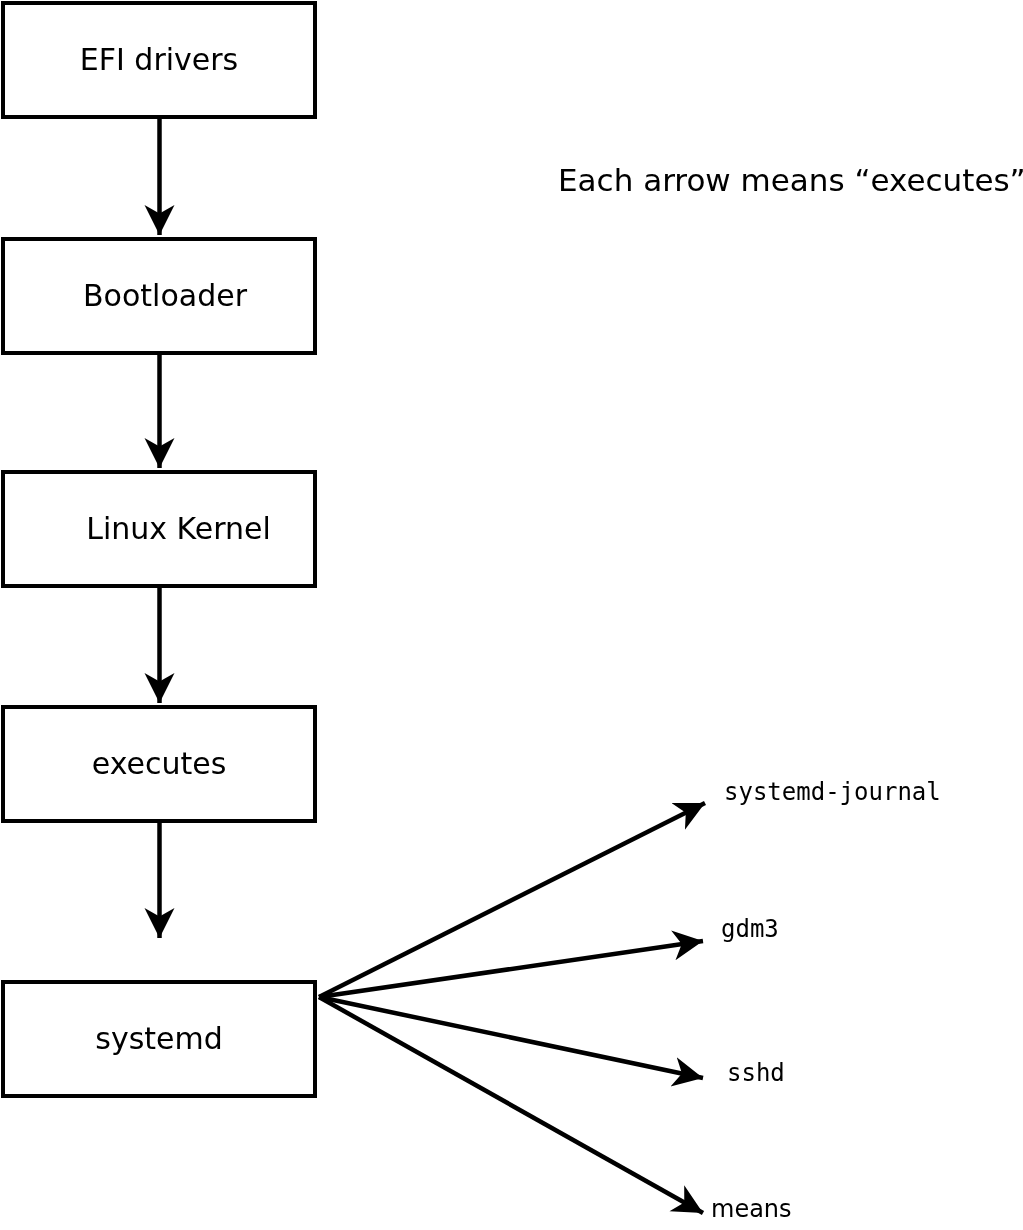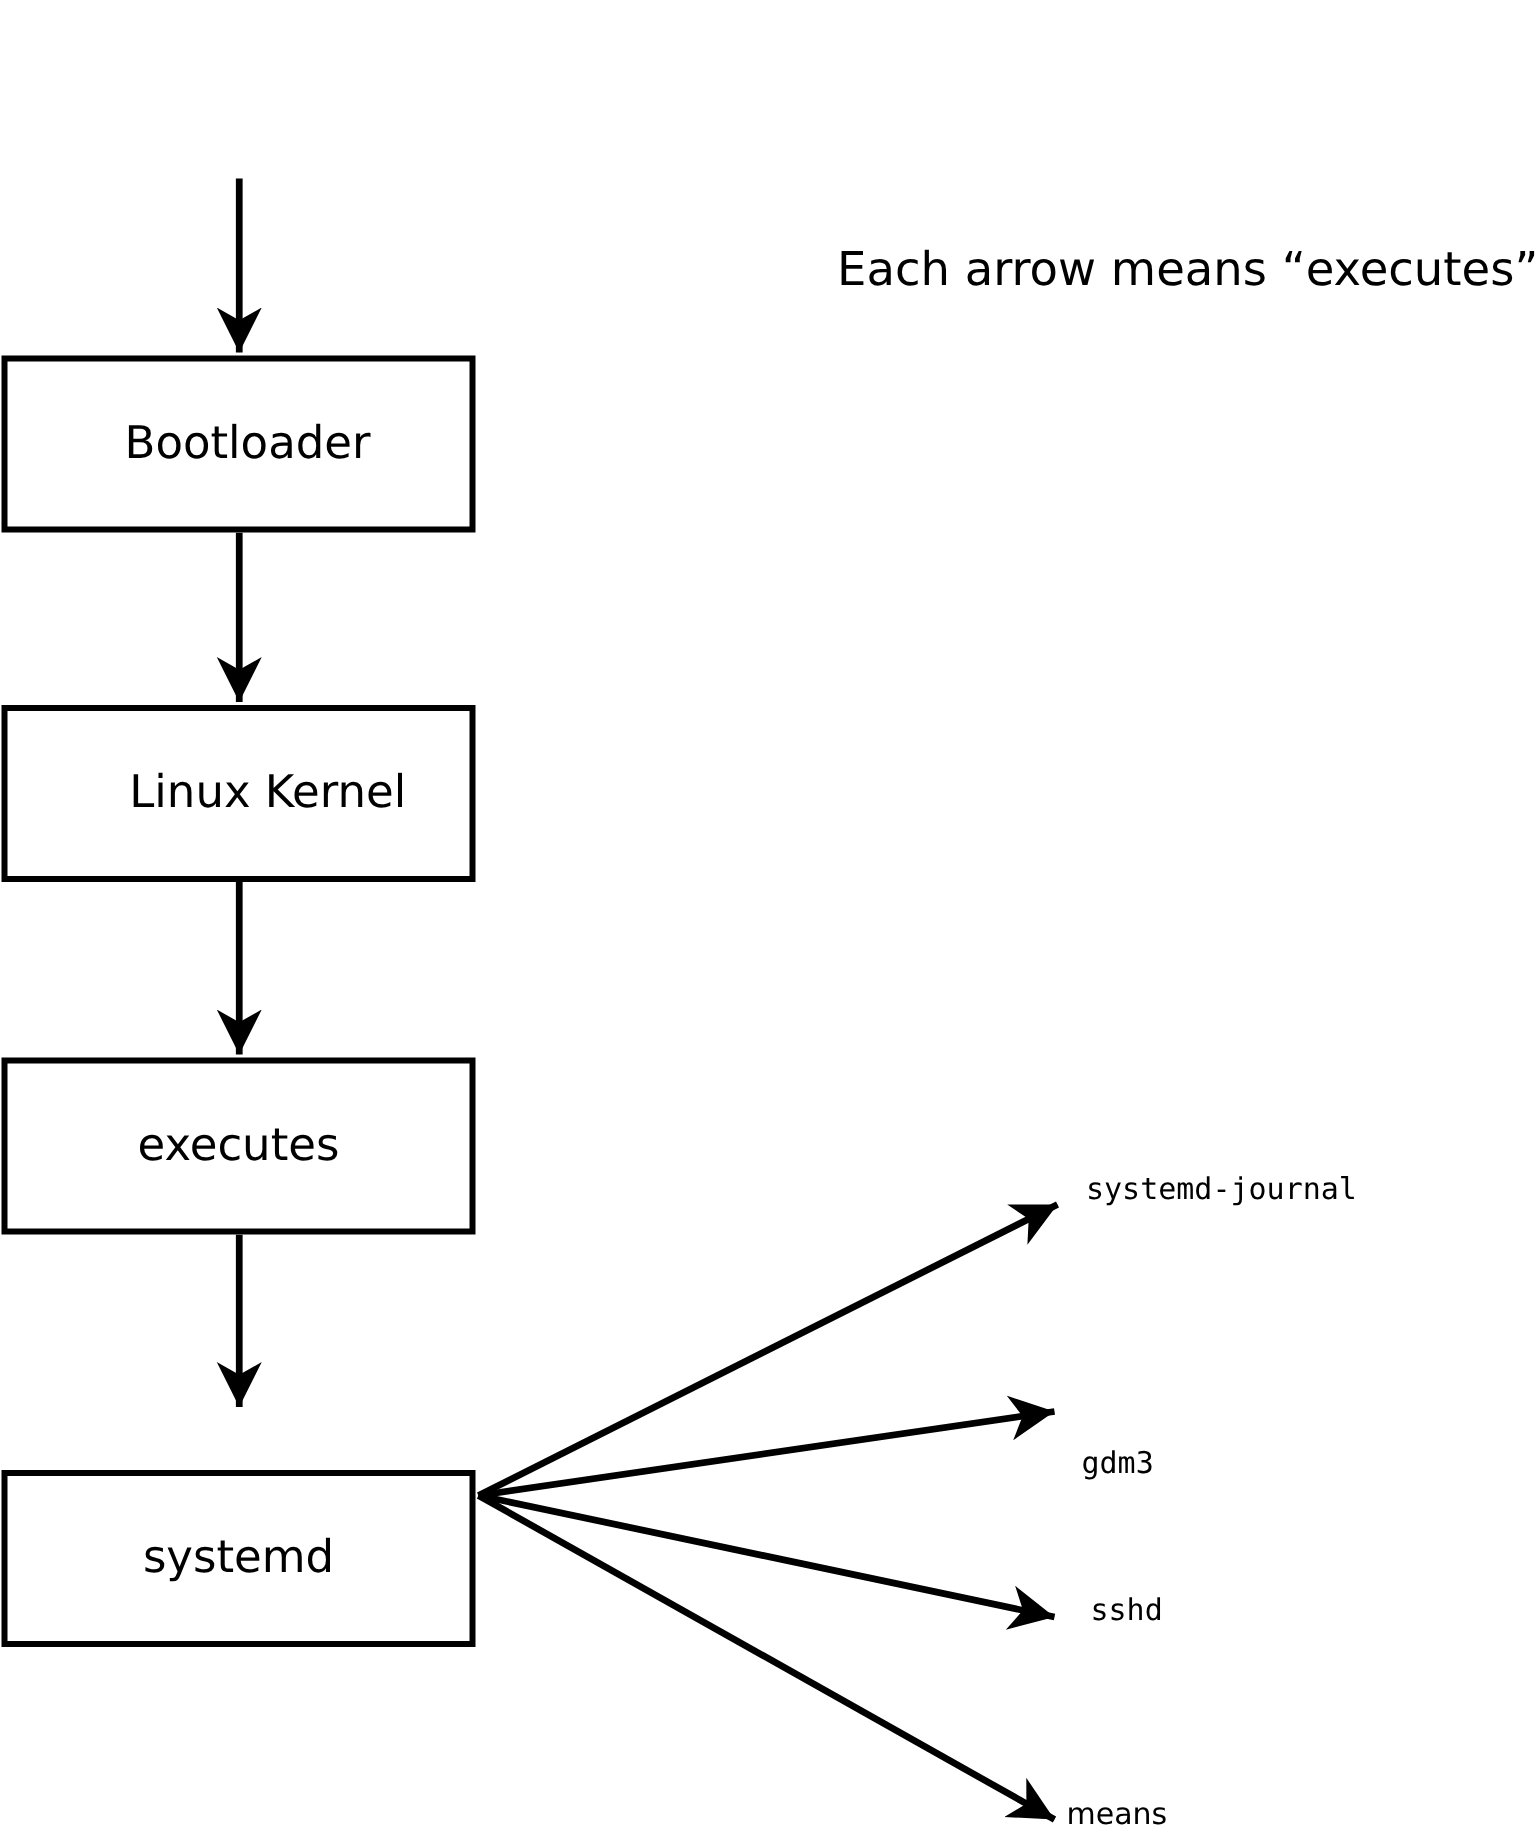--- a/index.html
+++ b/index.html
@@ -47,26 +47,26 @@
     position: absolute;
     left: 558px;
     top: 162px;
     font-size: 31px;
     line-height: 36px;
     white-space: nowrap;
   }
   .spawn-label {
     position: absolute;
     font-family: "DejaVu Sans Mono", "Liberation Mono", monospace;
-    font-size: 20px;
+    font-size: 24px;
     line-height: 36px;
     white-space: nowrap;
   }
   .spawn-journal { left: 724px; top: 774px; }
-  .spawn-gdm3    { left: 721px; top: 957px; }
+  .spawn-gdm3    { left: 721px; top: 911px; }
   .spawn-getty   { left: 727px; top: 1055px; }
   .spawn-sshd {
     left: 711px;
     top: 1191px;
     font-family: "DejaVu Sans", "Liberation Sans", sans-serif;
   }
 </style>
 </head>
 <body>
 
@@ -85,20 +85,23 @@
       <path d="M159.5,588 L159.5,703" marker-end="url(#ah)"></path>
       <path d="M159.5,823 L159.5,938" marker-end="url(#ah)"></path>
 
       <path d="M319,997 L705,803" marker-end="url(#ah)"></path>
       <path d="M319,997 L703,941" marker-end="url(#ah)"></path>
       <path d="M319,997 L703,1078" marker-end="url(#ah)"></path>
       <path d="M319,997 L703,1213" marker-end="url(#ah)"></path>
     </g>
   </svg>
 
+  <div class="node node-1">
+    <span>EFI drivers</span>
+  </div>
   <div class="node node-2">
     <span>Bootloader</span>
   </div>
   <div class="node node-3">
     <span>Linux Kernel</span>
   </div>
   <div class="node node-4">
     <span>executes</span>
   </div>
   <div class="node node-5">

